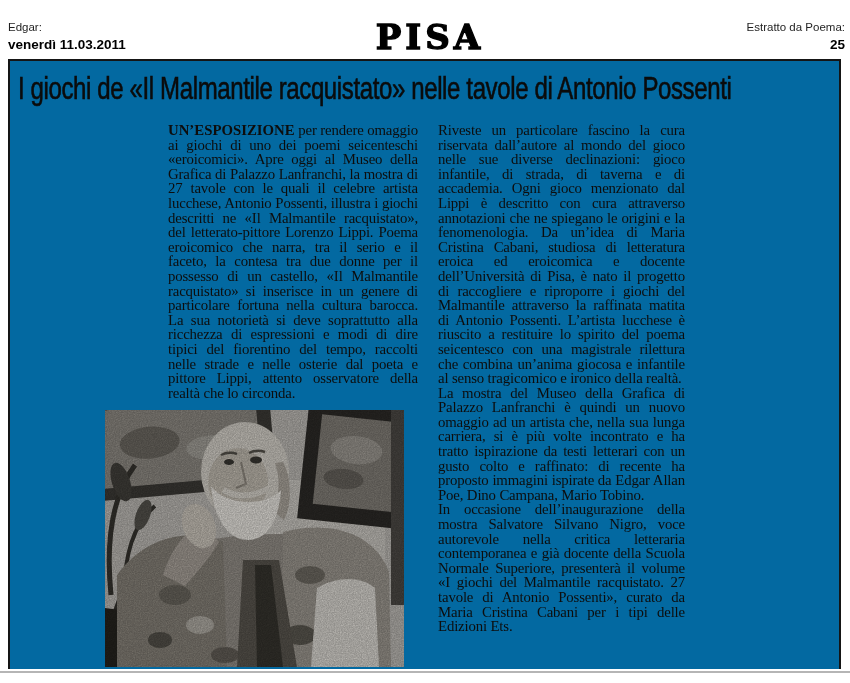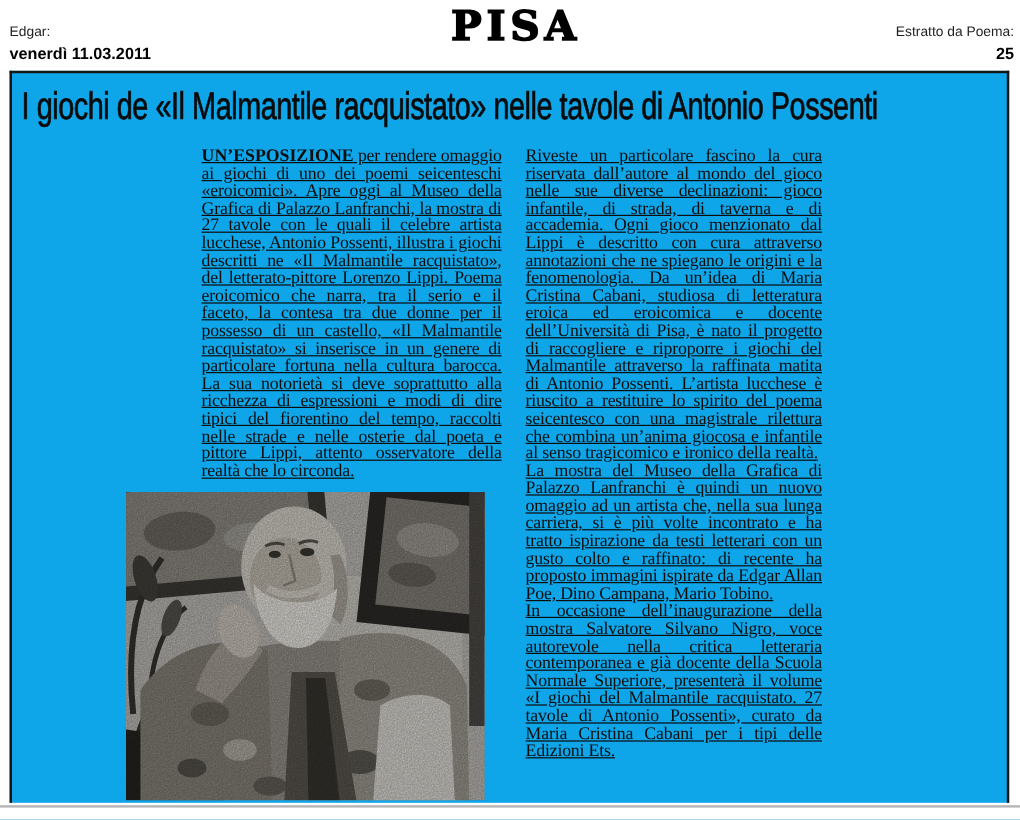--- a/index.html
+++ b/index.html
@@ -14,39 +14,39 @@
   .date-value{left:8px;top:37px;}
   .page-label{right:5px;top:21px;text-align:right;}
   .page-value{right:5px;top:37px;text-align:left;}
   .masthead{position:absolute;left:275px;top:4px;width:310px;text-align:center;line-height:1;}
   .masthead-title{
     font-family:"DejaVu Serif","Liberation Serif",serif;font-weight:bold;font-size:17px;
     letter-spacing:1.5px;-webkit-text-stroke:0.5px #000;color:#000;
   }
   .masthead-city{
     font-family:"DejaVu Serif","Liberation Serif",serif;font-weight:bold;font-size:34px;
-    letter-spacing:4px;-webkit-text-stroke:1.3px #000;color:#000;margin-top:1px;
+    letter-spacing:4px;-webkit-text-stroke:1.3px #000;color:#000;margin-top:16px;
   }
   
   .article-box{
     position:absolute;left:8px;top:59px;width:833px;height:610px;box-sizing:border-box;
-    border:2px solid #151515;border-bottom:none;background:#0ea5e9;
+    border:2px solid #151515;border-bottom:none;background:#0369a1;
   }
   .headline{
     position:absolute;left:8px;top:9px;white-space:nowrap;
     font-family:"Liberation Sans",sans-serif;font-weight:400;font-size:32px;
     letter-spacing:-0.5px;color:#0b0b0b;-webkit-text-stroke:0.6px #0b0b0b;
     transform:scaleX(0.75);transform-origin:0 50%;
   }
   .col{
     position:absolute;top:62px;font-family:"Liberation Serif",serif;
     font-size:14.8px;line-height:14.6px;letter-spacing:-0.15px;
     text-align:justify;color:#0d0d0d;hyphens:auto;-webkit-hyphens:auto;
   }
-  .col p{margin:0;text-decoration:underline;}
+  .col p{margin:0;}
   .col-left{left:158px;width:250px;}
   .col-right{left:428px;width:247px;}
   .lead-word{font-weight:bold;letter-spacing:0;}
   
   .photo{
     position:absolute;left:95px;top:349px;width:299px;height:257px;overflow:hidden;
   }
   .photo svg{display:block;width:299px;height:257px;}
   
   .bottom-rule{position:absolute;left:0;top:671px;width:850px;height:2px;background:#b5b5b5;}

